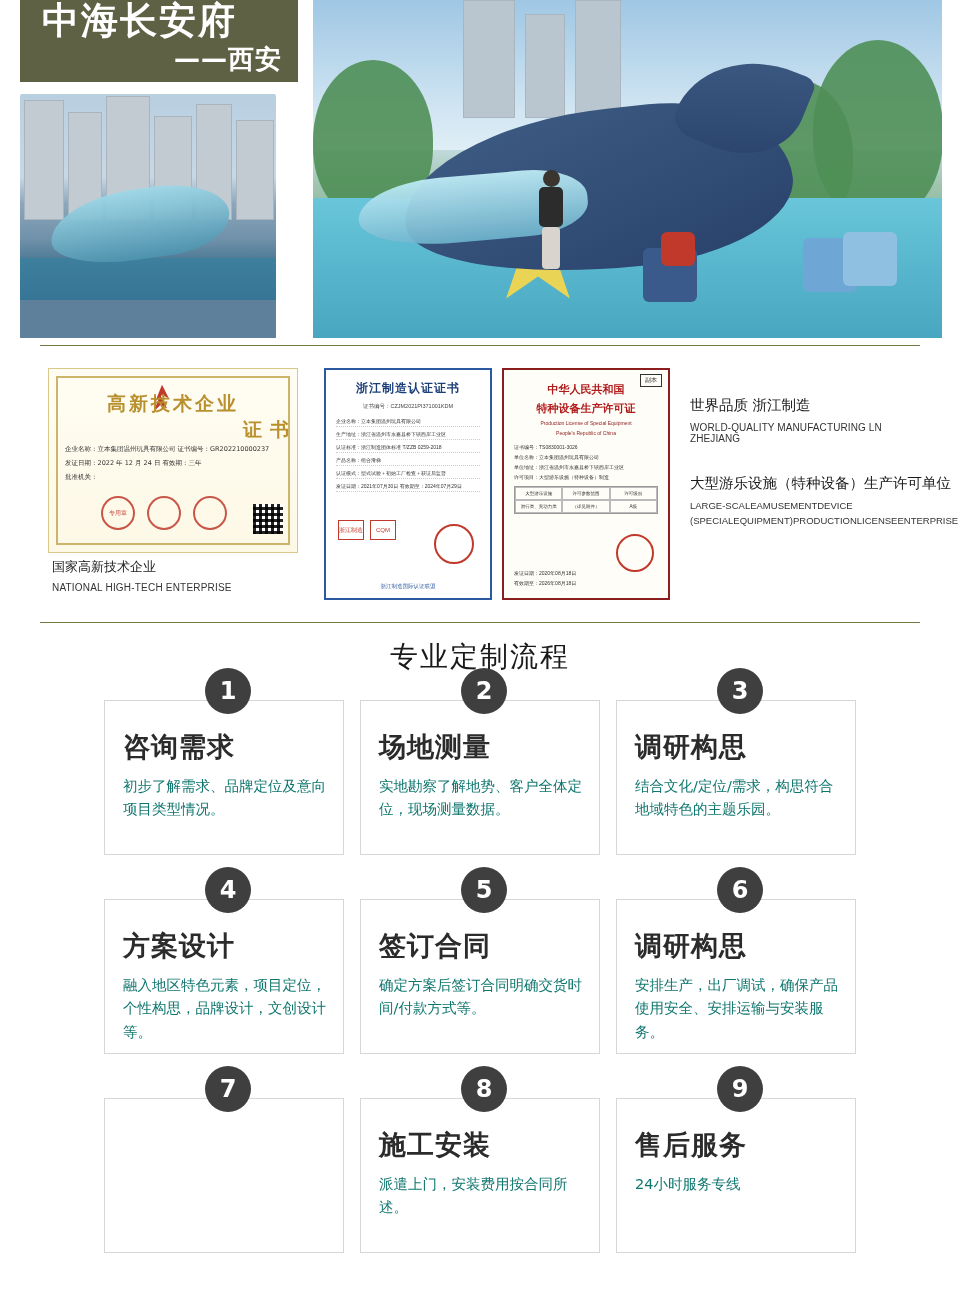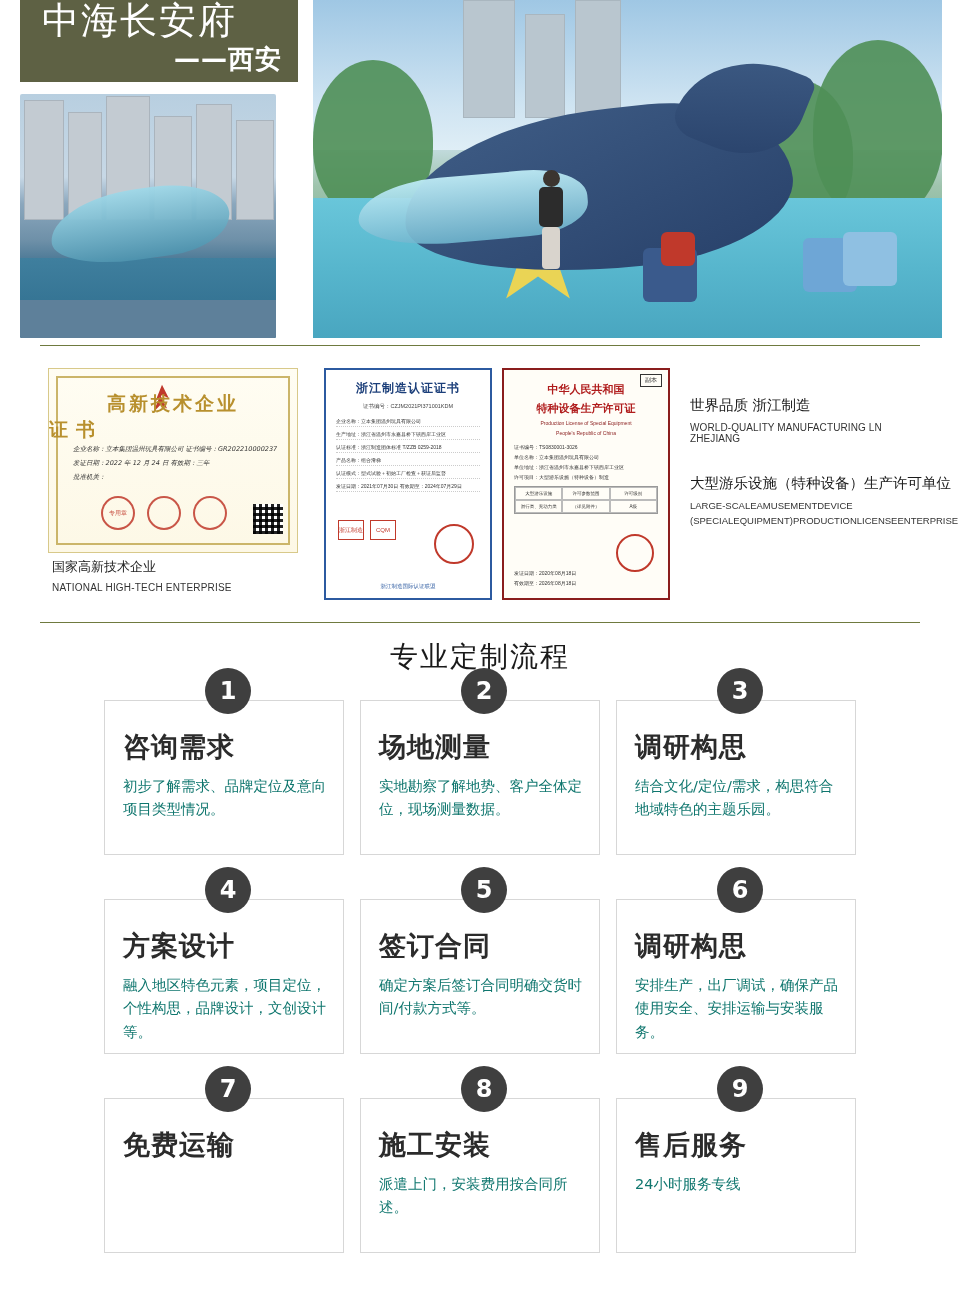--- a/index.html
+++ b/index.html
@@ -30,21 +30,21 @@
     height: 82px;
     background: #5e6144;
     position: relative;
   }
   .title-cn {
     position: absolute;
     left: 22px;
     top: 0px;
     color: #ffffff;
     font-size: 37px;
-    font-weight: normal;
+    font-weight: bold;
     letter-spacing: 2px;
     font-family: "DejaVu Sans", sans-serif;
     line-height: 42px;
   }
   .title-sub {
     position: absolute;
     right: 16px;
     top: 42px;
     color: #ffffff;
     font-size: 26px;
@@ -163,24 +163,24 @@
     overflow: hidden;
   }
   .cert1 {
     left: 8px; top: 22px; width: 250px; height: 185px;
     border: 1px solid #d8c98a;
     background: linear-gradient(#fffdf3,#fdf8e6);
   }
   .c1-inner { position:absolute; inset:7px; border:2px solid #cbb56a; }
   .c1-title { position:absolute; left:0; right:0; top:22px; text-align:center;
     font-size:19px; font-weight:bold; color:#b8902e; letter-spacing:3px; font-family:"DejaVu Sans",sans-serif;}
-  .c1-title2 { position:absolute; left:0; right:0; top:48px; text-align:left;
+  .c1-title2 { position:absolute; left:0; right:0; top:48px; text-align:right;
     font-size:19px; font-weight:bold; color:#b8902e; letter-spacing:8px; font-family:"DejaVu Sans",sans-serif;}
   .c1-flag { position:absolute; left:96px; top:14px; width:34px; height:34px; }
-  .c1-lines { position:absolute; left:24px; top:76px; right:16px;font-style:italic; }
+  .c1-lines { position:absolute; left:16px; top:76px; right:16px; }
   .c1-line { font-size:6.5px; color:#333; margin-bottom:5px; font-family:"DejaVu Sans",sans-serif; }
   .c1-seal { position:absolute; width:34px; height:34px; border:2px solid #c0392b; border-radius:50%;
     color:#c0392b; font-size:6px; display:flex; align-items:center; justify-content:center; opacity:.85;}
   .c1-qr { position:absolute; right:14px; bottom:18px; width:30px; height:30px;
     background:
       repeating-linear-gradient(90deg,#222 0 3px,#fff 3px 6px),
       repeating-linear-gradient(0deg,#222 0 3px,#fff 3px 6px);
     background-blend-mode: multiply; }
 
   .cert2 {
@@ -456,21 +456,20 @@
     <div class="cell">
       <div class="badge">6</div>
       <div class="cell-title">调研构思</div>
       <div class="cell-desc">安排生产，出厂调试，确保产品使用安全、安排运输与安装服务。</div>
     </div>
   </div>
 
   <div class="row">
     <div class="cell">
       <div class="badge">7</div>
-      <div class="cell-title">免费运输</div>
     </div>
     <div class="cell">
       <div class="badge">8</div>
       <div class="cell-title">施工安装</div>
       <div class="cell-desc">派遣上门，安装费用按合同所述。</div>
     </div>
     <div class="cell">
       <div class="badge">9</div>
       <div class="cell-title">售后服务</div>
       <div class="cell-desc">24小时服务专线</div>

